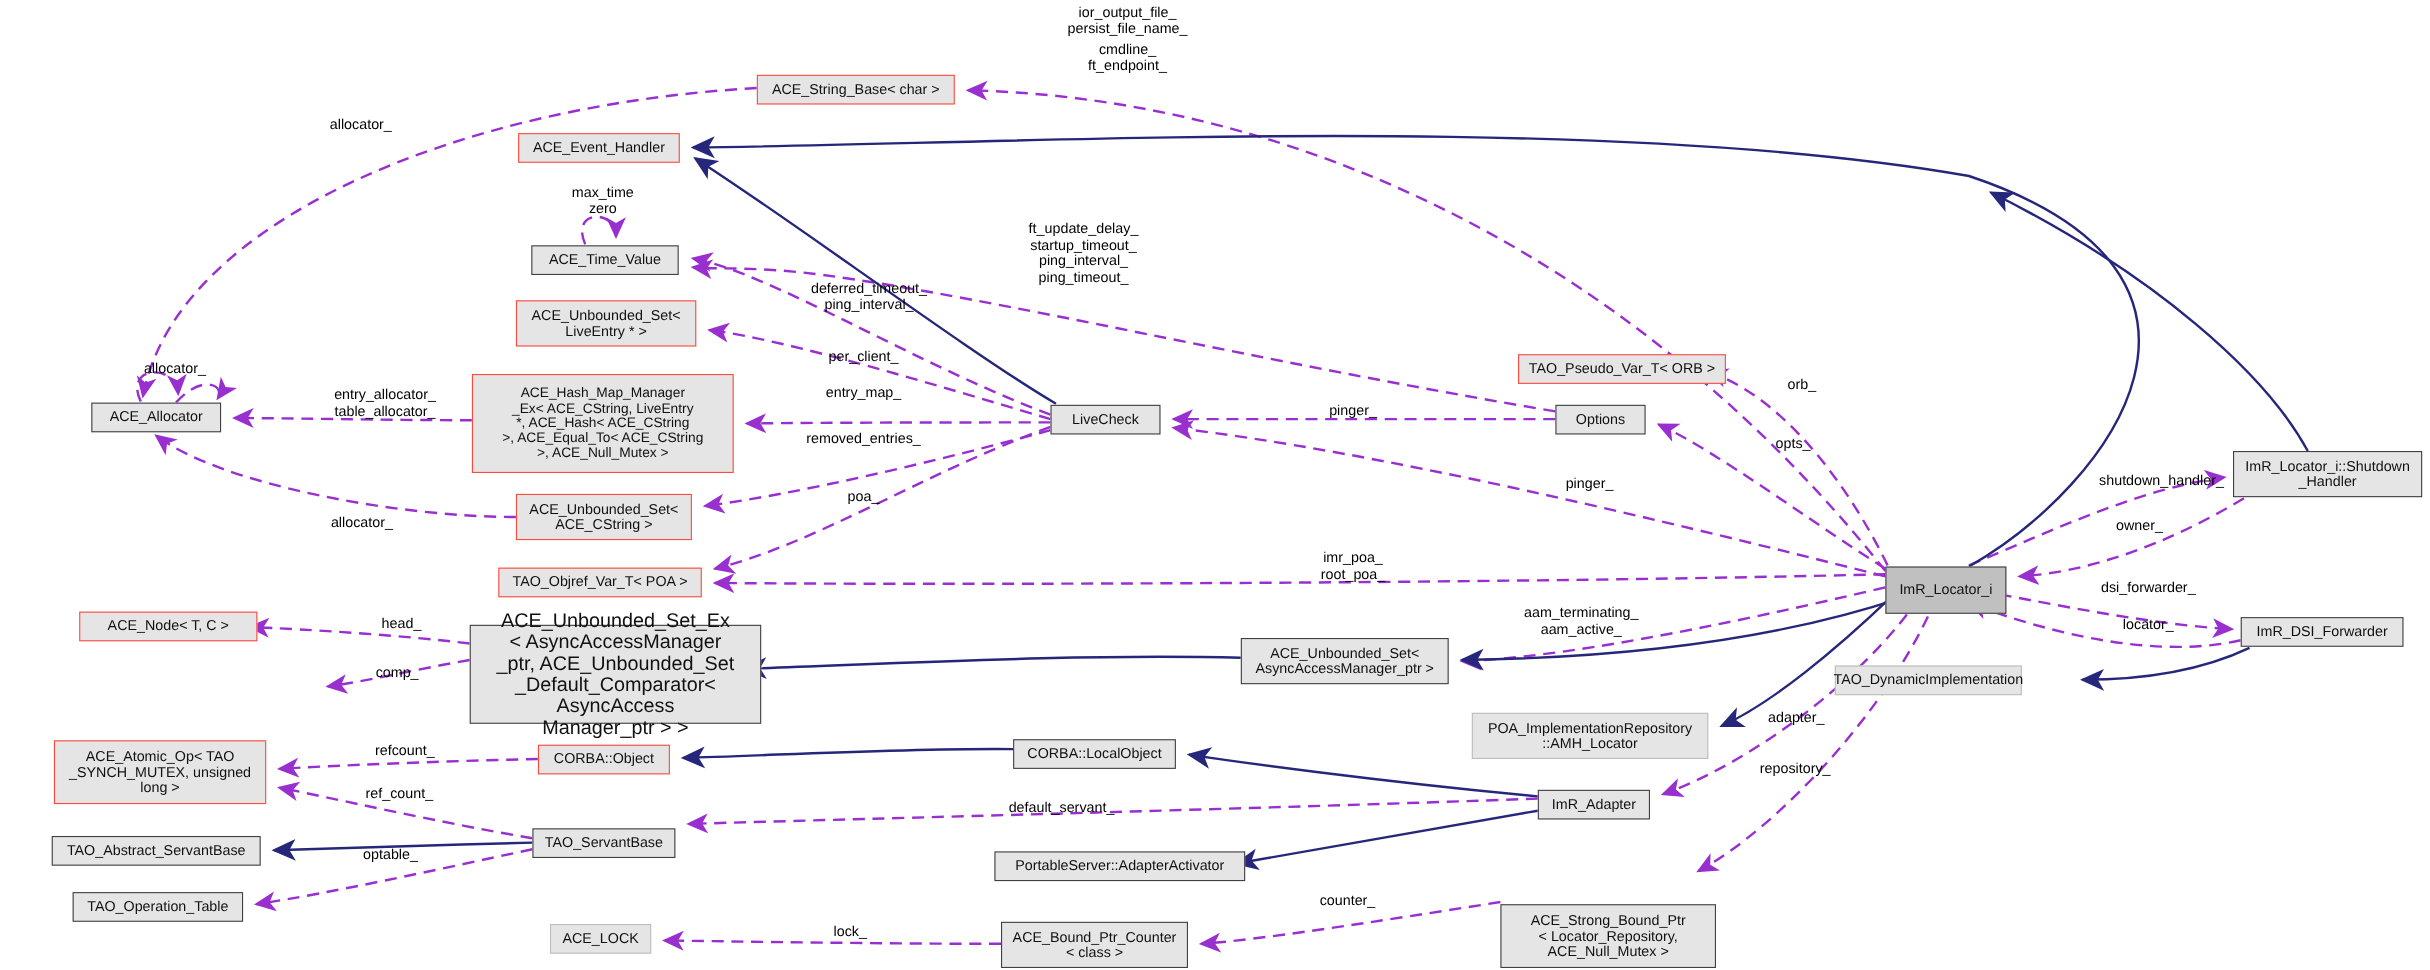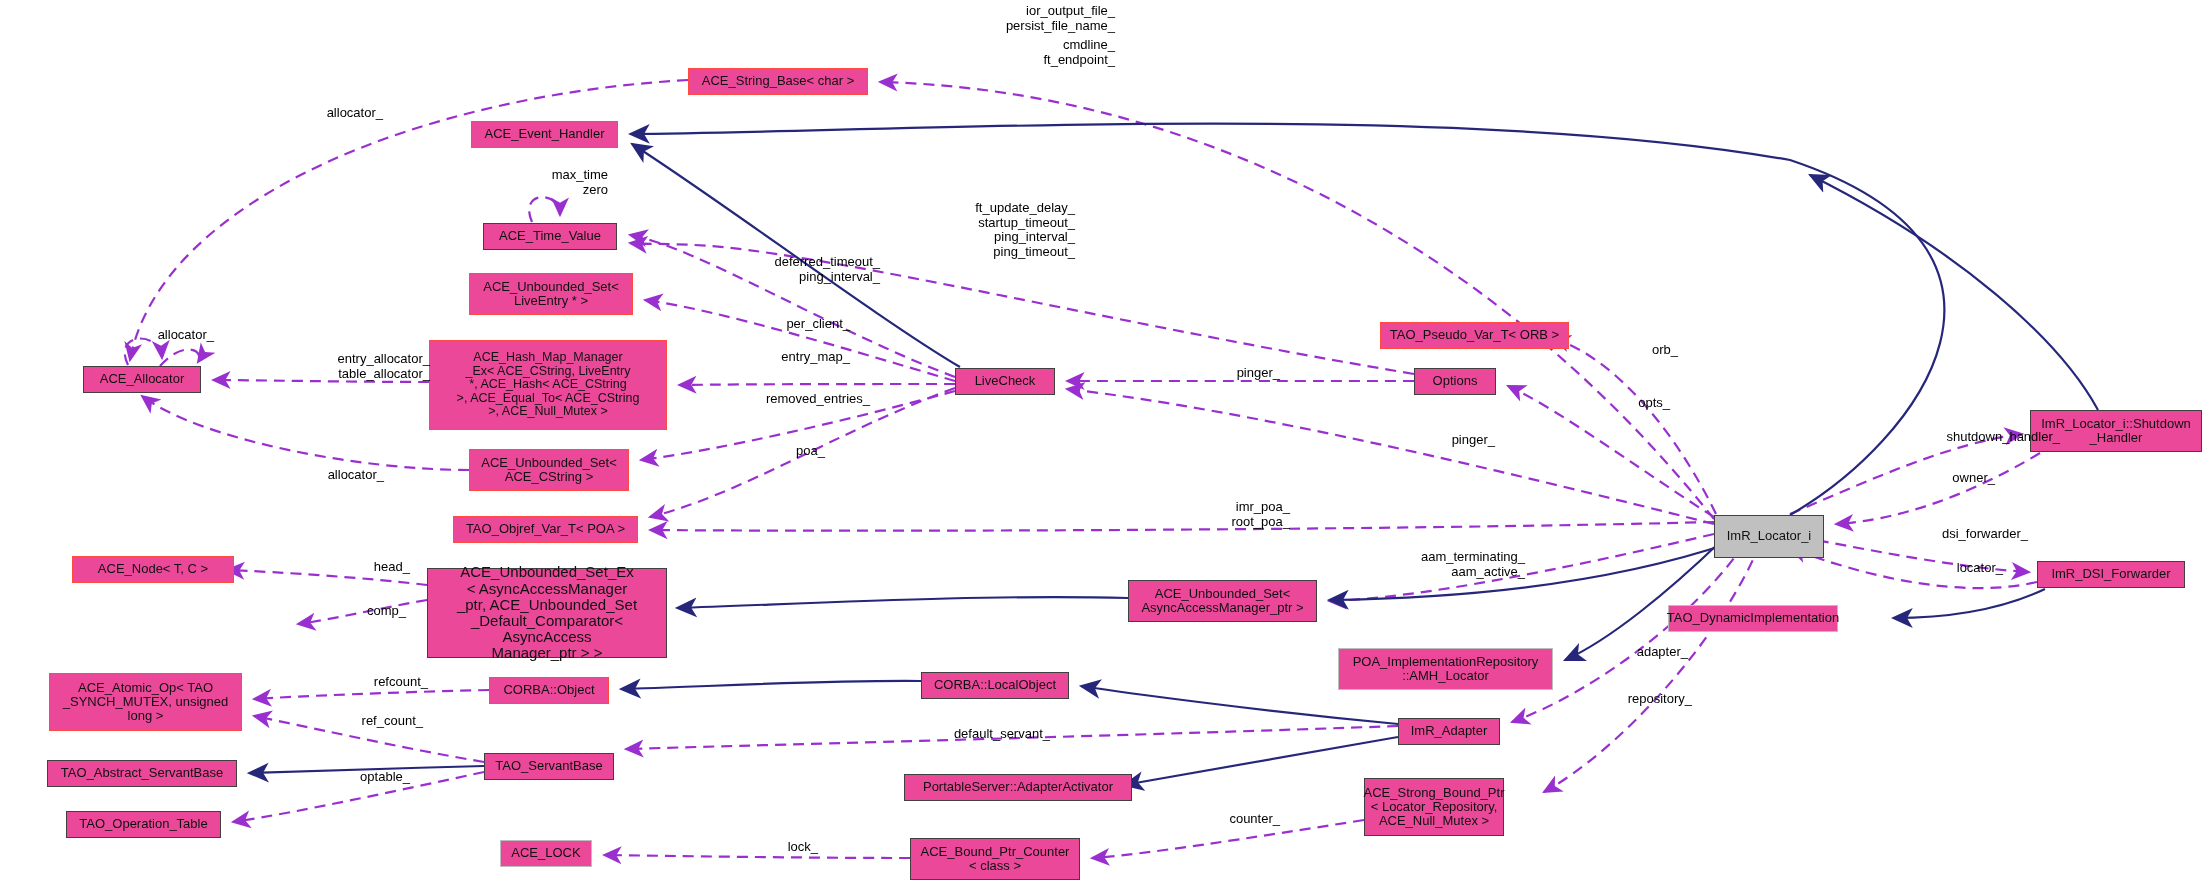--- a/index.html
+++ b/index.html
@@ -1,26 +1,26 @@
 <!DOCTYPE html>
 <html><head>
 <meta charset="utf-8">
 <style>
   html,body{margin:0;padding:0;background:#ffffff;}
   body{font-family:"Liberation Sans","DejaVu Sans",sans-serif;}
   #stage{position:relative;width:2209px;height:882px;background:#fff;overflow:hidden;}
   #wires{position:absolute;left:0;top:0;width:2209px;height:882px;}
   .node{position:absolute;box-sizing:border-box;display:flex;align-items:center;justify-content:center;
-        text-align:center;background:#ec4899;line-height:1.08;padding:1px 4px;}
+        text-align:center;background:#e5e5e5;line-height:1.08;padding:1px 4px;}
   .node span{display:block;white-space:pre-line;}
   .n-red{border:1.6px solid #ff4a3d;color:#111;}
   .n-dark{border:1.6px solid #404040;color:#111;}
   .n-grey{border:1.6px solid #bdbdbd;color:#111;}
   .n-focus{border:1.6px solid #404040;background:#c0c0c0;color:#111;}
-  .elabel{position:absolute;color:#000;text-align:right;white-space:pre-line;line-height:1.12;
+  .elabel{position:absolute;color:#000;text-align:center;white-space:pre-line;line-height:1.12;
           pointer-events:none;}
 </style>
 </head>
 <body>
 
 <div id="stage">
 
   <svg id="wires" viewBox="0 0 2209 882" xmlns="http://www.w3.org/2000/svg">
     <defs>
       <marker id="ah-u" markerWidth="9" markerHeight="9" refX="8" refY="4.5" orient="auto">
@@ -172,21 +172,21 @@
     </div>
   <div class="node n-dark" style="left:2037px;top:561px;width:148px;height:27px;font-size:13px">
       <span>ImR_DSI_Forwarder</span>
     </div>
   <div class="node n-grey" style="left:1668px;top:605px;width:170px;height:27px;font-size:13px">
       <span>TAO_DynamicImplementation</span>
     </div>
   <div class="node n-red" style="left:72px;top:556px;width:162px;height:27px;font-size:13px">
       <span>ACE_Node&lt; T, C &gt;</span>
     </div>
-  <div class="node n-dark" style="left:427px;top:568px;width:240px;height:90px;font-size:15px">
+  <div class="node n-dark" style="left:427px;top:568px;width:265px;height:90px;font-size:18px">
       <span>ACE_Unbounded_Set_Ex
 &lt; AsyncAccessManager
 _ptr, ACE_Unbounded_Set
 _Default_Comparator&lt; AsyncAccess
 Manager_ptr &gt; &gt;</span>
     </div>
   <div class="node n-dark" style="left:1128px;top:580px;width:189px;height:42px;font-size:13px">
       <span>ACE_Unbounded_Set&lt;
 AsyncAccessManager_ptr &gt;</span>
     </div>
@@ -213,21 +213,21 @@
     </div>
   <div class="node n-dark" style="left:47px;top:760px;width:190px;height:27px;font-size:13px">
       <span>TAO_Abstract_ServantBase</span>
     </div>
   <div class="node n-dark" style="left:904px;top:774px;width:228px;height:27px;font-size:13px">
       <span>PortableServer::AdapterActivator</span>
     </div>
   <div class="node n-dark" style="left:66px;top:811px;width:155px;height:27px;font-size:13px">
       <span>TAO_Operation_Table</span>
     </div>
-  <div class="node n-dark" style="left:1364px;top:778px;width:140px;height:58px;font-size:13px">
+  <div class="node n-dark" style="left:1364px;top:822px;width:196px;height:58px;font-size:13px">
       <span>ACE_Strong_Bound_Ptr
 &lt; Locator_Repository,
 ACE_Null_Mutex &gt;</span>
     </div>
   <div class="node n-grey" style="left:500px;top:840px;width:92px;height:27px;font-size:13px">
       <span>ACE_LOCK</span>
     </div>
   <div class="node n-dark" style="left:910px;top:838px;width:170px;height:42px;font-size:13px">
       <span>ACE_Bound_Ptr_Counter
 &lt; class &gt;</span>

